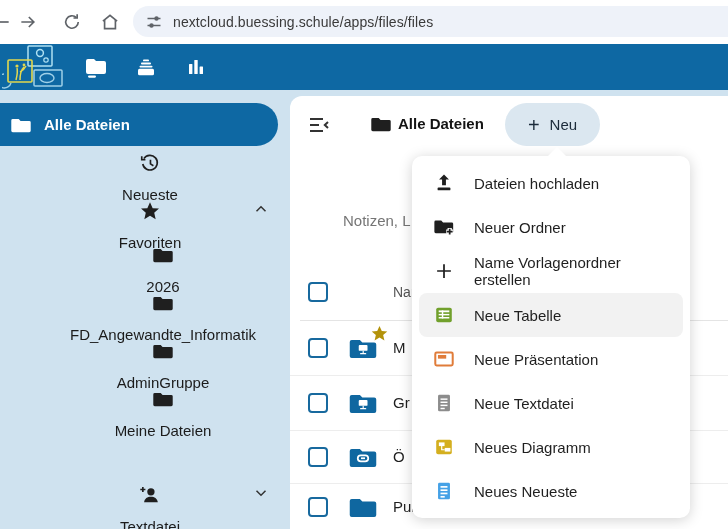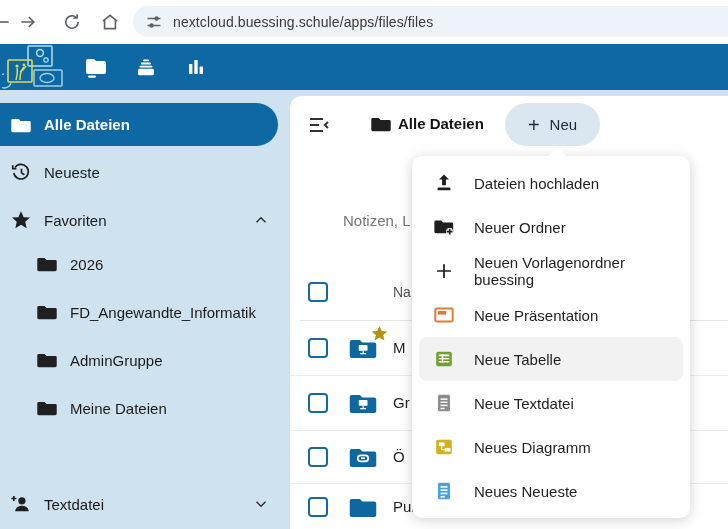--- a/index.html
+++ b/index.html
@@ -20,21 +20,21 @@
 
   
   .content { position:absolute; left:0; top:90px; width:728px; height:439px; background:#cfe2ef; }
 
   
   .sidebar { position:absolute; left:0; top:0; width:290px; height:439px; }
   .sb-pill { position:absolute; left:0; top:13px; width:278px; height:43px; background:#0e68a3;
              border-radius:0 22px 22px 0; display:flex; align-items:center; padding-left:10px; gap:12px; }
   .sb-pill .lbl { color:#fff; font-weight:bold; font-size:15px; }
   .sb-item { position:absolute; left:0; right:0; height:40px; display:flex; align-items:center;
-             padding-left:10px; gap:12px; color:#1f1f1f; }
+             padding-left:10px; gap:12px; color:#1f1f1f;flex-direction:column; }
   .sb-item .lbl { font-size:15px; color:#1b1b1b; }
   .sb-item.indent { padding-left:36px; }
   .sb-ico { width:22px; height:22px; flex:none; }
   .sb-chev { position:absolute; right:20px; width:18px; height:18px; color:#333; }
 
   
   .main-card { position:absolute; left:290px; top:6px; right:0; bottom:0; background:#fff;
                border-radius:12px 0 0 0; overflow:hidden; }
   .collapse-btn { position:absolute; left:17px; top:17px; width:24px; height:24px; color:#333; }
   .crumb-folder { position:absolute; left:80px; top:17px; width:22px; height:22px; color:#1f1f1f; }
@@ -278,44 +278,44 @@
           <path d="M18.2 13.2v7.6M14.4 17h7.6" stroke="#fff" stroke-width="4.6"></path>
           <path d="M18.2 13.8v6.4M15 17h6.4" stroke="currentColor" stroke-width="1.9"></path>
         </svg>
         <span>Neuer Ordner</span>
       </div>
 
       <div class="menu-item">
         <svg class="mi-ico" viewBox="0 0 24 24" fill="none" stroke="currentColor" stroke-width="1.9">
             <path d="M12 4.5v15M4.5 12h15"></path>
           </svg>
-        <span>Neuen Vorlagenordner buessing</span>
-      </div>
-
-      <div class="menu-item">
-        <svg class="mi-ico" viewBox="0 0 24 24">
-          <rect x="2.5" y="5" width="19" height="14" rx="1.5" fill="none" stroke="#e07c3a" stroke-width="2.2"></rect>
-          <rect x="5.4" y="7.6" width="9" height="4" fill="#e07c3a"></rect>
-        </svg>
-        <span>Neue Präsentation</span>
+        <span>Name Vorlagenordner erstellen</span>
       </div>
 
       <div class="menu-item highlight">
         <svg class="mi-ico" viewBox="0 0 24 24">
           <rect x="3.5" y="4" width="17" height="16" rx="2" fill="#71a02c"></rect>
           <rect x="6.2" y="7" width="11.6" height="2" fill="#fff"></rect>
           <rect x="6.2" y="10.8" width="11.6" height="1.6" fill="#fff"></rect>
           <rect x="6.2" y="14.2" width="11.6" height="1.6" fill="#fff"></rect>
           <rect x="9.6" y="7" width="1.6" height="8.8" fill="#fff"></rect>
         </svg>
         <span>Neue Tabelle</span>
       </div>
 
       <div class="menu-item">
         <svg class="mi-ico" viewBox="0 0 24 24">
+          <rect x="2.5" y="5" width="19" height="14" rx="1.5" fill="none" stroke="#e07c3a" stroke-width="2.2"></rect>
+          <rect x="5.4" y="7.6" width="9" height="4" fill="#e07c3a"></rect>
+        </svg>
+        <span>Neue Präsentation</span>
+      </div>
+
+      <div class="menu-item">
+        <svg class="mi-ico" viewBox="0 0 24 24">
           <rect x="5.5" y="3" width="13" height="18" rx="1.5" fill="#8c8c8c"></rect>
           <rect x="8.2" y="7" width="7.6" height="1.6" fill="#fff"></rect>
           <rect x="8.2" y="10.4" width="7.6" height="1.6" fill="#fff"></rect>
           <rect x="8.2" y="13.8" width="7.6" height="1.6" fill="#fff"></rect>
           <rect x="8.2" y="17.2" width="4.6" height="1.6" fill="#fff"></rect>
         </svg>
         <span>Neue Textdatei</span>
       </div>
 
       <div class="menu-item">

